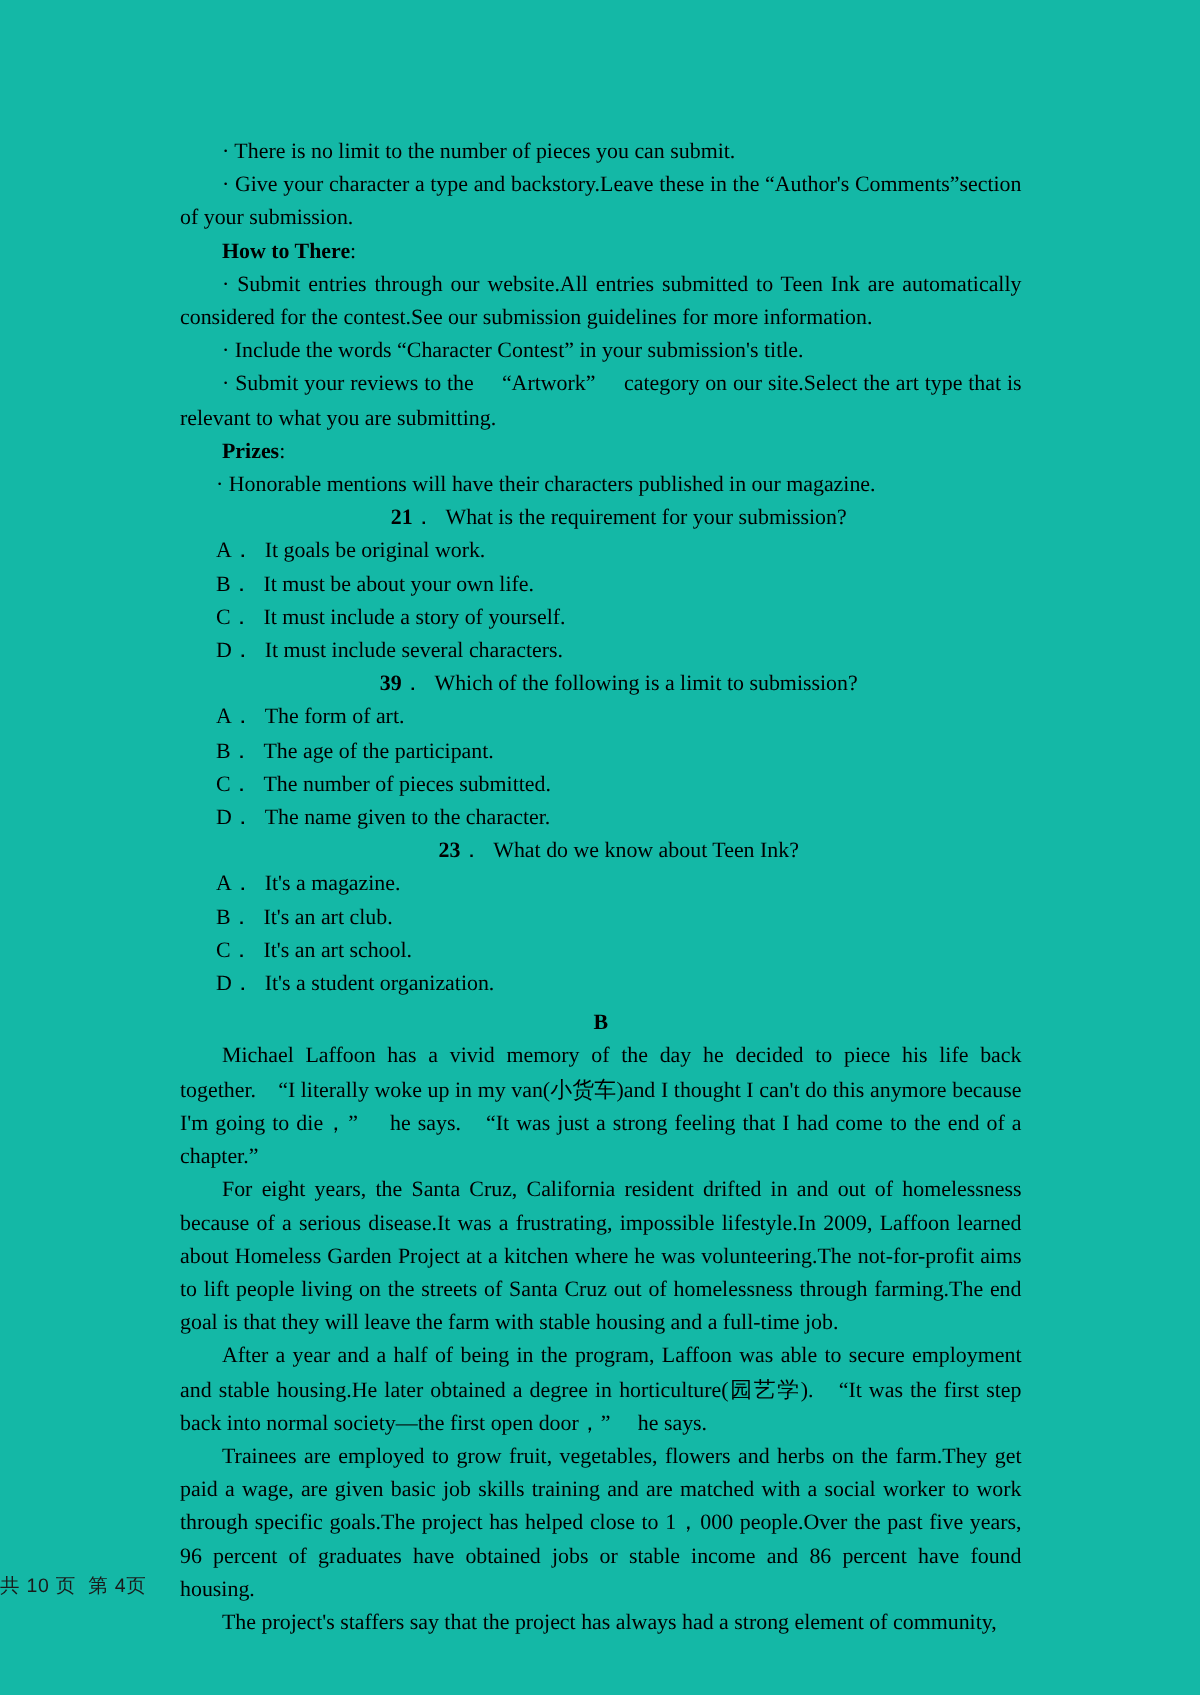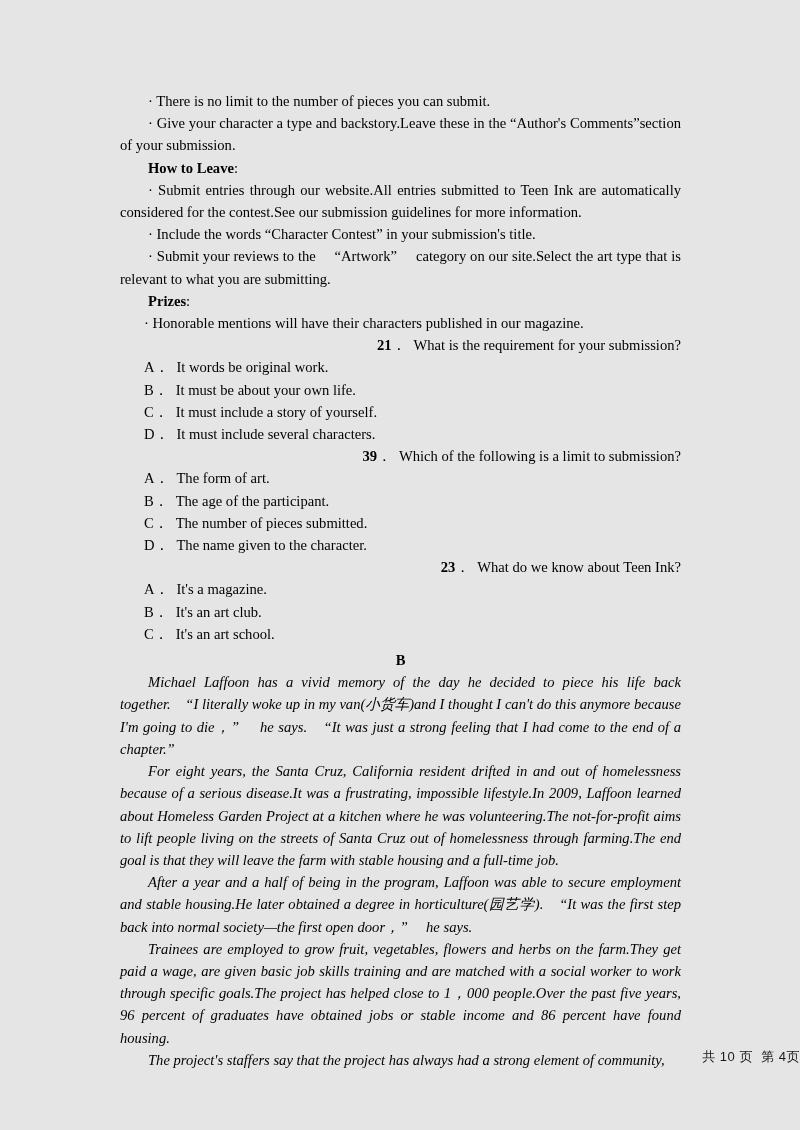--- a/index.html
+++ b/index.html
@@ -14,21 +14,21 @@
     font-family: "Liberation Serif", "DejaVu Serif", serif;
     color: #000000;
     overflow: hidden;
   }
 
   .page {
     position: absolute;
     left: 0; top: 0;
     width: 800px;
     height: 1130px;
-    background: #e5e5e5;
+    background: #14b8a6;
   }
 
   
   .content {
     position: absolute;
     left: 120px;
     top: 90px;
     width: 561px;
   }
 
@@ -60,21 +60,21 @@
     text-indent: 28px;
     text-align: left;
   }
   .b {
     font-weight: bold;
   }
 
   
   p.question {
     text-indent: 24px;
-    text-align: right;
+    text-align: center;
   }
   .qnum {
     font-weight: bold;
   }
 
   
   p.option {
     text-indent: 24px;
     text-align: left;
   }
@@ -85,66 +85,65 @@
     font-weight: bold;
     font-size: 14.6px;
     line-height: 22.2px;
     margin: 0;
     text-indent: 0;
   }
 
   
   p.passage {
     text-indent: 28px;
-    font-style: italic;
   }
   .gap-4 { height: 4px; }
 
   
   .footer {
     position: absolute;
     left: 0;
     top: 1048px;
     width: 800px;
-    text-align: right;
+    text-align: left;
     font-size: 13px;
     line-height: 18px;
     font-family: "Liberation Sans", "DejaVu Sans", sans-serif;
     color: #1a1a1a;
     letter-spacing: 0.5px;
   }
   .footer span { white-space: pre; }
 </style>
 </head>
 <body>
 
 <div class="page">
 
   <div class="content">
 
     <p class="para bullet nojust">· There is no limit to the number of pieces you can submit.</p>
 
     <p class="para bullet">· Give your character a type and backstory.Leave these in the “Author's Comments”section of your submission.</p>
 
-    <p class="para heading"><span class="b">How to Leave</span><span>:</span></p>
+    <p class="para heading"><span class="b">How to There</span><span>:</span></p>
 
     <p class="para bullet">· Submit entries through our website.All entries submitted to Teen Ink are automatically considered for the contest.See our submission guidelines for more information.</p>
 
     <p class="para bullet nojust">· Include the words “Character Contest” in your submission's title.</p>
 
     <p class="para bullet">· Submit your reviews to the 　“Artwork”　 category on our site.Select the art type that is relevant to what you are submitting.</p>
 
     <p class="para heading"><span class="b">Prizes</span><span>:</span></p>
 
     <p class="para bullet-tight nojust">· Honorable mentions will have their characters published in our magazine.</p>
 
 
     <p class="para question"><span class="qnum">21</span><span>．</span>&nbsp;&nbsp;<span>What is the requirement for your submission?</span></p>
 
-    <p class="para option"><span>A</span><span>．</span>&nbsp;&nbsp;<span>It words be original work.</span></p>
+    <p class="para option"><span>A</span><span>．</span>&nbsp;&nbsp;<span>It goals be original work.</span></p>
 
     <p class="para option"><span>B</span><span>．</span>&nbsp;&nbsp;<span>It must be about your own life.</span></p>
 
     <p class="para option"><span>C</span><span>．</span>&nbsp;&nbsp;<span>It must include a story of yourself.</span></p>
 
     <p class="para option"><span>D</span><span>．</span>&nbsp;&nbsp;<span>It must include several characters.</span></p>
 
     <p class="para question"><span class="qnum">39</span><span>．</span>&nbsp;&nbsp;<span>Which of the following is a limit to submission?</span></p>
 
     <p class="para option"><span>A</span><span>．</span>&nbsp;&nbsp;<span>The form of art.</span></p>
@@ -156,20 +155,21 @@
     <p class="para option"><span>D</span><span>．</span>&nbsp;&nbsp;<span>The name given to the character.</span></p>
 
     <p class="para question"><span class="qnum">23</span><span>．</span>&nbsp;&nbsp;<span>What do we know about Teen Ink?</span></p>
 
     <p class="para option"><span>A</span><span>．</span>&nbsp;&nbsp;<span>It's a magazine.</span></p>
 
     <p class="para option"><span>B</span><span>．</span>&nbsp;&nbsp;<span>It's an art club.</span></p>
 
     <p class="para option"><span>C</span><span>．</span>&nbsp;&nbsp;<span>It's an art school.</span></p>
 
+    <p class="para option"><span>D</span><span>．</span>&nbsp;&nbsp;<span>It's a student organization.</span></p>
 
     <div class="gap-4"></div>
 
     <p class="section-letter">B</p>
 
     <p class="para passage">Michael Laffoon has a vivid memory of the day he decided to piece his life back together.　“I literally woke up in my van(小货车)and I thought I can't do this anymore because I'm going to die，”　 he says.　“It was just a strong feeling that I had come to the end of a chapter.”</p>
 
     <p class="para passage">For eight years, the Santa Cruz, California resident drifted in and out of homelessness because of a serious disease.It was a frustrating, impossible lifestyle.In 2009, Laffoon learned about Homeless Garden Project at a kitchen where he was volunteering.The not-for-profit aims to lift people living on the streets of Santa Cruz out of homelessness through farming.The end goal is that they will leave the farm with stable housing and a full-time job.</p>
 
     <p class="para passage">After a year and a half of being in the program, Laffoon was able to secure employment and stable housing.He later obtained a degree in horticulture(园艺学).　“It was the first step back into normal society—the first open door，”　 he says.</p>

